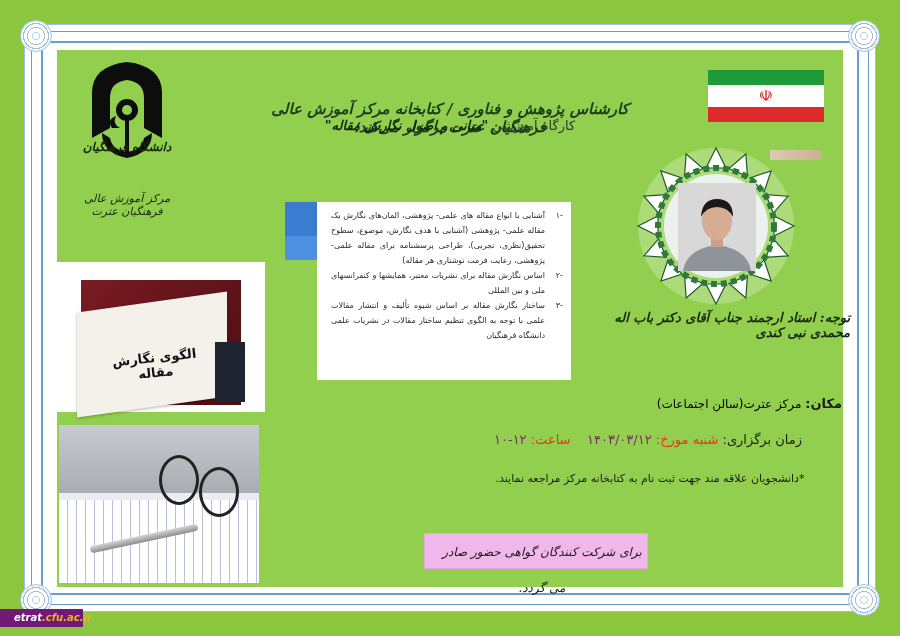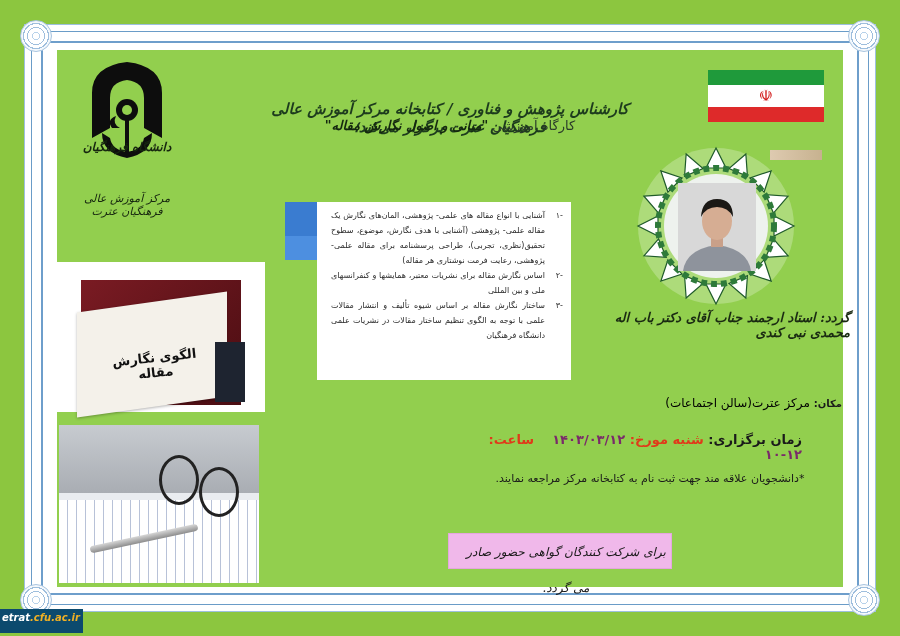--- a/index.html
+++ b/index.html
@@ -114,44 +114,44 @@
     .img2 .pen { position: absolute; left: 30px; top: 110px; width: 110px; height: 7px; background: linear-gradient(#d6d6d6,#8d8d8d); border-radius: 4px; transform: rotate(-12deg); }
     .img2 .glasses1, .img2 .glasses2 { position: absolute; width: 40px; height: 50px; border: 3px solid #222; border-radius: 50%; }
     .img2 .glasses1 { left: 100px; top: 30px; }
     .img2 .glasses2 { left: 140px; top: 42px; }
 
     
     .location {
       position: absolute; left: 580px; top: 396px; width: 262px;
       direction: rtl; text-align: right; font-size: 12px; color: #2b2b2b;
     }
-    .location b { color: #1a1a1a; font-size: 10px; }
+    .location b { color: #1a1a1a; font-size: 13px; }
     .location .val { color: #000000; }
     .time {
       position: absolute; left: 450px; top: 432px; width: 352px;
-      direction: rtl; font-size: 13px; font-weight: bold; color: #1a1a1a;
+      direction: rtl; font-size: 13px; font-weight: normal; color: #1a1a1a;
     }
     .time .red { color: #e03a1a; }
     .time .purple { color: #7a2a6a; }
     .note {
       position: absolute; left: 460px; top: 472px; width: 380px;
       direction: rtl; text-align: center; font-size: 11px; color: #1a1a1a;
     }
     .cert {
-      position: absolute; left: 448px; top: 533px; width: 224px; height: 36px;
+      position: absolute; left: 424px; top: 533px; width: 224px; height: 36px;
       background: #f0b8ea; direction: rtl; text-align: center;
       font-family: "DejaVu Serif", serif; font-style: italic;
       font-size: 12px; line-height: 36px; color: #1a1a1a;
       border: 1px solid #e5a6de;
       padding-left: 12px;
     }
     .watermark {
-      position: absolute; left: 0; top: 609px; width: 83px; height: 24px;
-      background: #0c4a6e; font-family: "DejaVu Sans", sans-serif; font-style: italic; font-weight: bold;
-      font-size: 10px; line-height: 18px; padding-left: 2px; color: #ffffff;
+      position: absolute; left: 0; top: 609px; width: 83px; height: 18px;
+      background: #701a75; font-family: "DejaVu Sans", sans-serif; font-style: italic; font-weight: bold;
+      font-size: 10px; line-height: 18px; padding-left: 14px; color: #ffffff;
     }
     .watermark .accent { color: #f0b024; }
   </style>
 </head>
 <body>
 
 <div class="frame">
   <div class="frame-inner"></div>
 </div>
 <div class="corner c-tl"></div>
@@ -216,21 +216,21 @@
   <svg width="78" height="88" viewBox="0 0 78 88">
     <rect width="78" height="88" fill="#d8d8d8"></rect>
     <path d="M5 88 Q8 66 39 62 Q70 66 73 88 Z" fill="#8e939c"></path>
     <rect x="33" y="52" width="12" height="12" fill="#c9a089"></rect>
     <ellipse cx="39" cy="38" rx="15" ry="19" fill="#d6ad93"></ellipse>
     <path d="M23 34 Q24 16 39 16 Q55 16 55 34 Q50 24 39 24 Q28 24 23 34 Z" fill="#1b1815"></path>
   </svg>
 </div>
 
 <div class="teacher">
-  <span>گردد:</span>
+  <span>توجه:</span>
   <span>استاد ارجمند جناب آقای دکتر باب اله محمدی نبی کندی</span>
 </div>
 
 <div class="blue-tab"></div>
 <div class="blue-tab2"></div>
 <div class="content">
   <div class="item">
     <span class="num">-۱</span>
     <span>آشنایی با انواع مقاله های علمی- پژوهشی، المان‌های نگارش یک مقاله علمی- پژوهشی (آشنایی با هدف نگارش، موضوع، سطوح تحقیق(نظری، تجربی)، طراحی پرسشنامه برای مقاله علمی- پژوهشی، رعایت فرمت نوشتاری هر مقاله)</span>
   </div>

